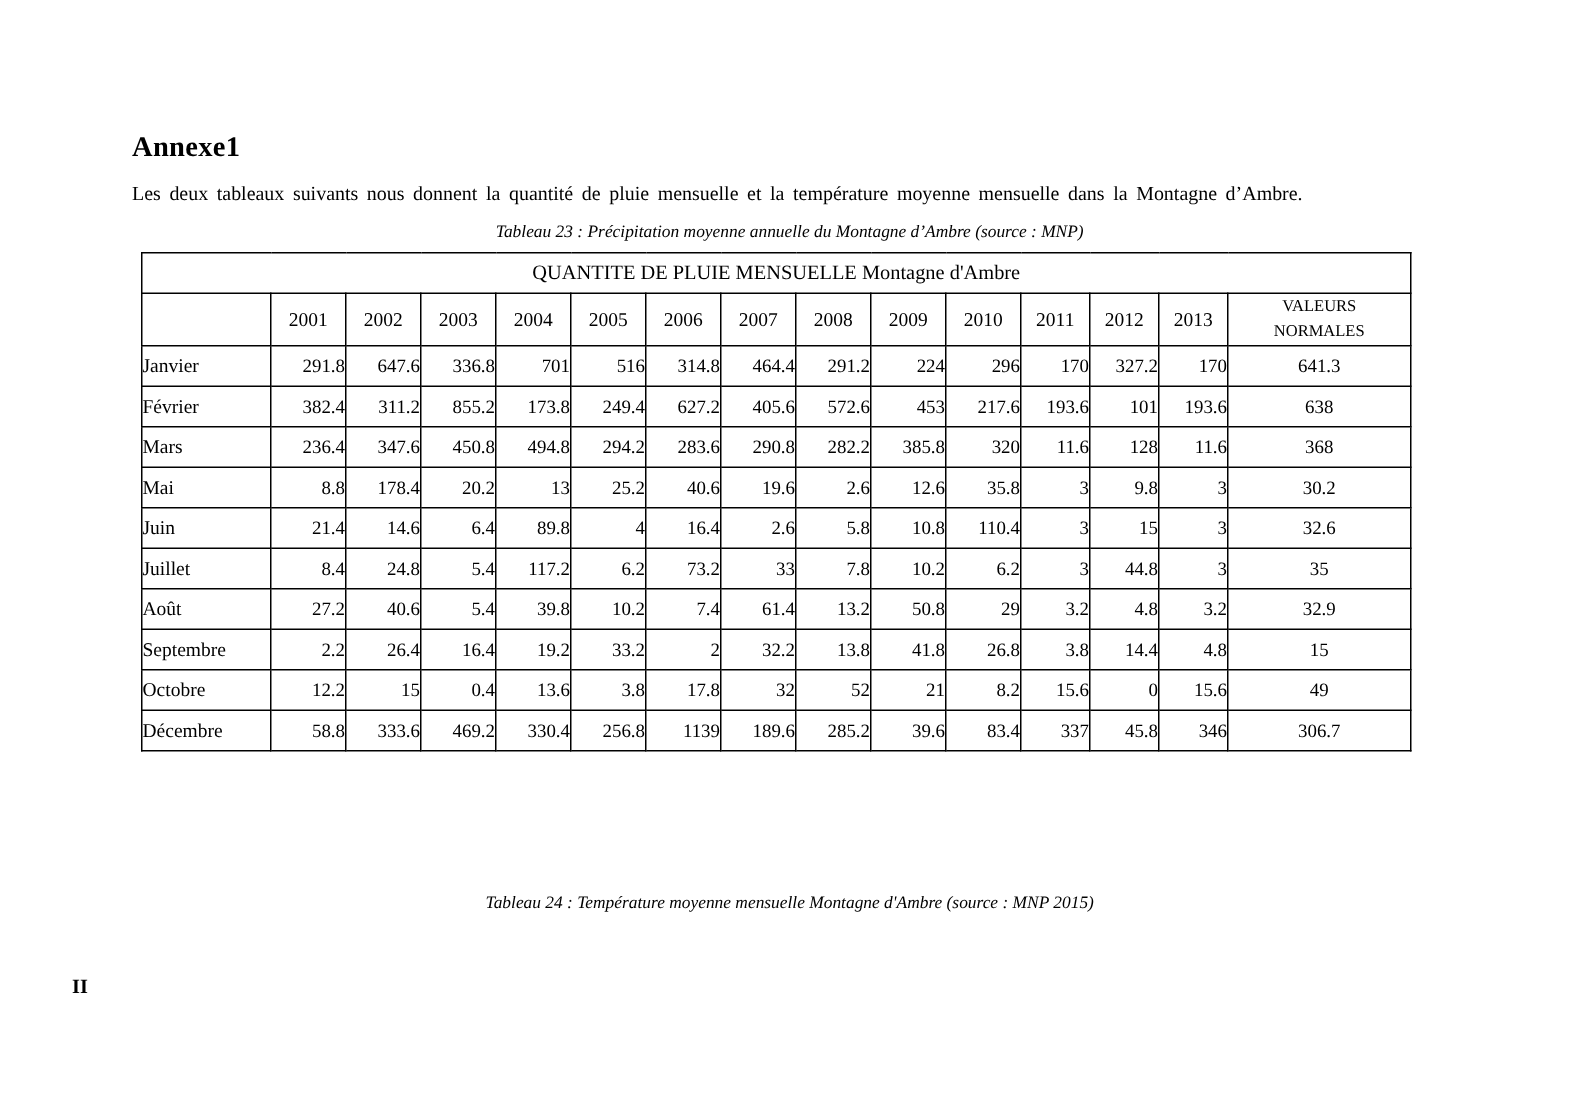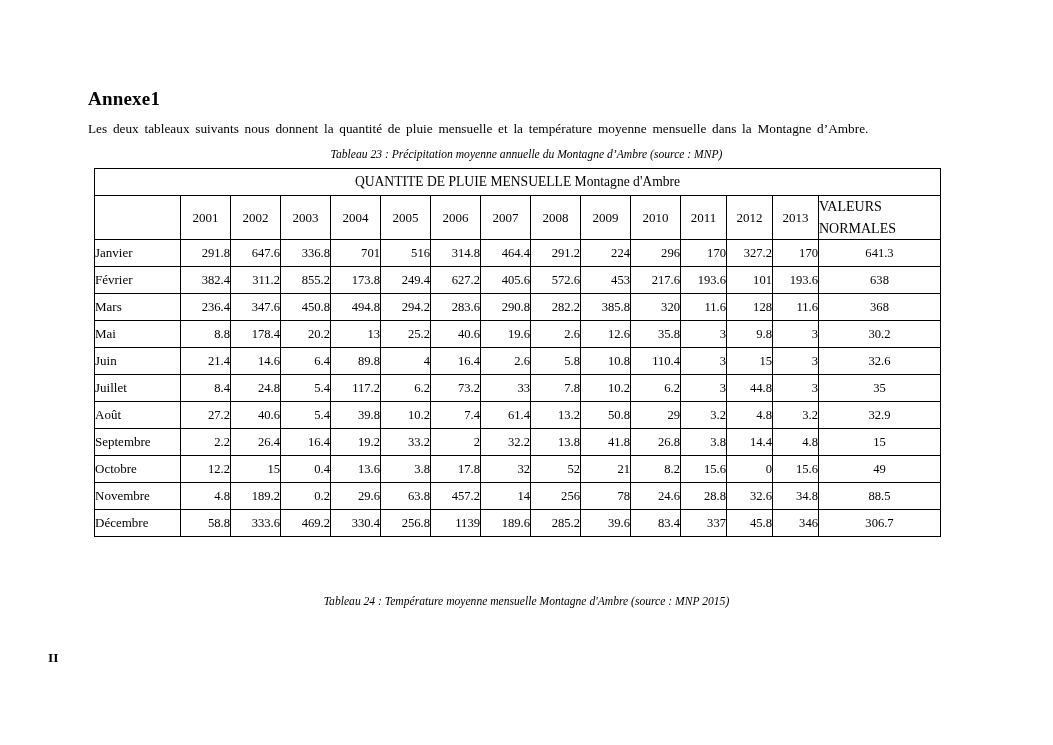--- a/index.html
+++ b/index.html
@@ -74,23 +74,23 @@
     text-align: center;
     font-size: 13.6px;
     height: 30px;
   }
   .year-cell {
     text-align: center;
     font-weight: bold;
     font-size: 13px;
   }
   .vn-cell {
-    text-align: left;
-    font-weight: bold;
-    font-size: 14px;
+    text-align: center;
+    font-weight: bold;
+    font-size: 11px;
     line-height: 1.55;
     padding: 2px 0;
   }
   .month-cell {
     font-weight: bold;
     font-size: 13px;
     padding-left: 7px;
     text-align: left;
   }
   .num {
@@ -315,37 +315,20 @@
           <td class="num">32</td>
           <td class="num">52</td>
           <td class="num">21</td>
           <td class="num">8.2</td>
           <td class="num">15.6</td>
           <td class="num">0</td>
           <td class="num">15.6</td>
           <td class="norm">49</td>
         </tr>
         <tr>
-          <td class="month-cell">Novembre</td>
-          <td class="num">4.8</td>
-          <td class="num">189.2</td>
-          <td class="num">0.2</td>
-          <td class="num">29.6</td>
-          <td class="num">63.8</td>
-          <td class="num">457.2</td>
-          <td class="num">14</td>
-          <td class="num">256</td>
-          <td class="num">78</td>
-          <td class="num">24.6</td>
-          <td class="num">28.8</td>
-          <td class="num">32.6</td>
-          <td class="num">34.8</td>
-          <td class="norm">88.5</td>
-        </tr>
-        <tr>
           <td class="month-cell">Décembre</td>
           <td class="num">58.8</td>
           <td class="num">333.6</td>
           <td class="num">469.2</td>
           <td class="num">330.4</td>
           <td class="num">256.8</td>
           <td class="num">1139</td>
           <td class="num">189.6</td>
           <td class="num">285.2</td>
           <td class="num">39.6</td>

